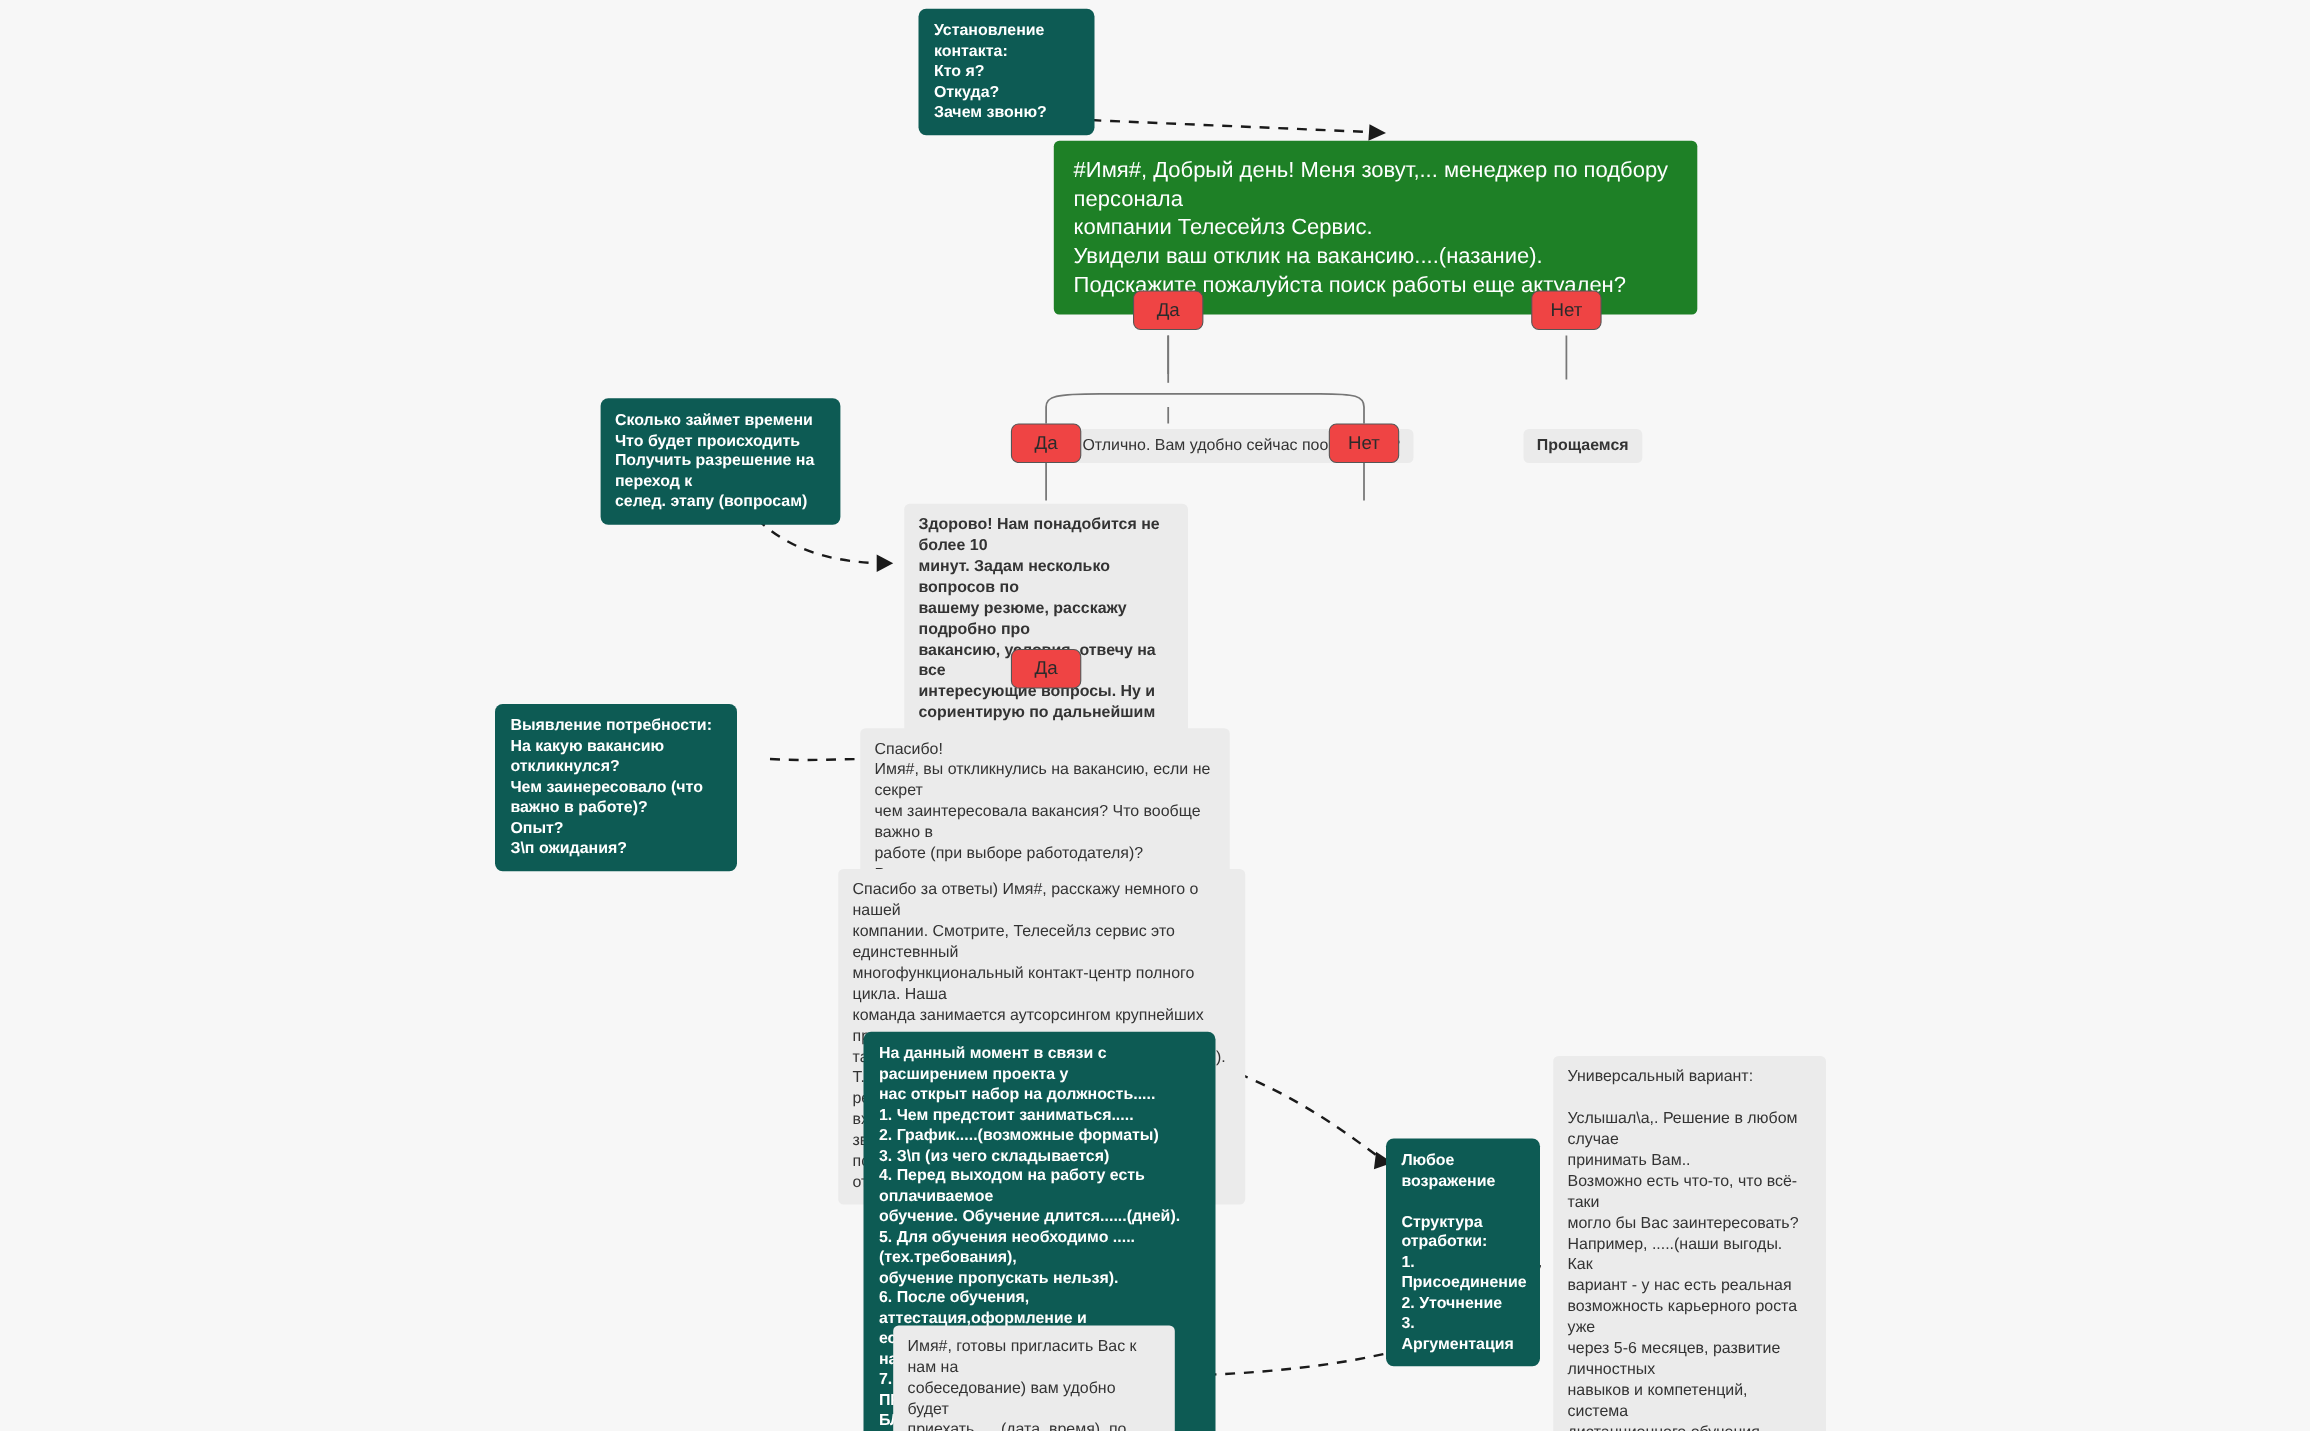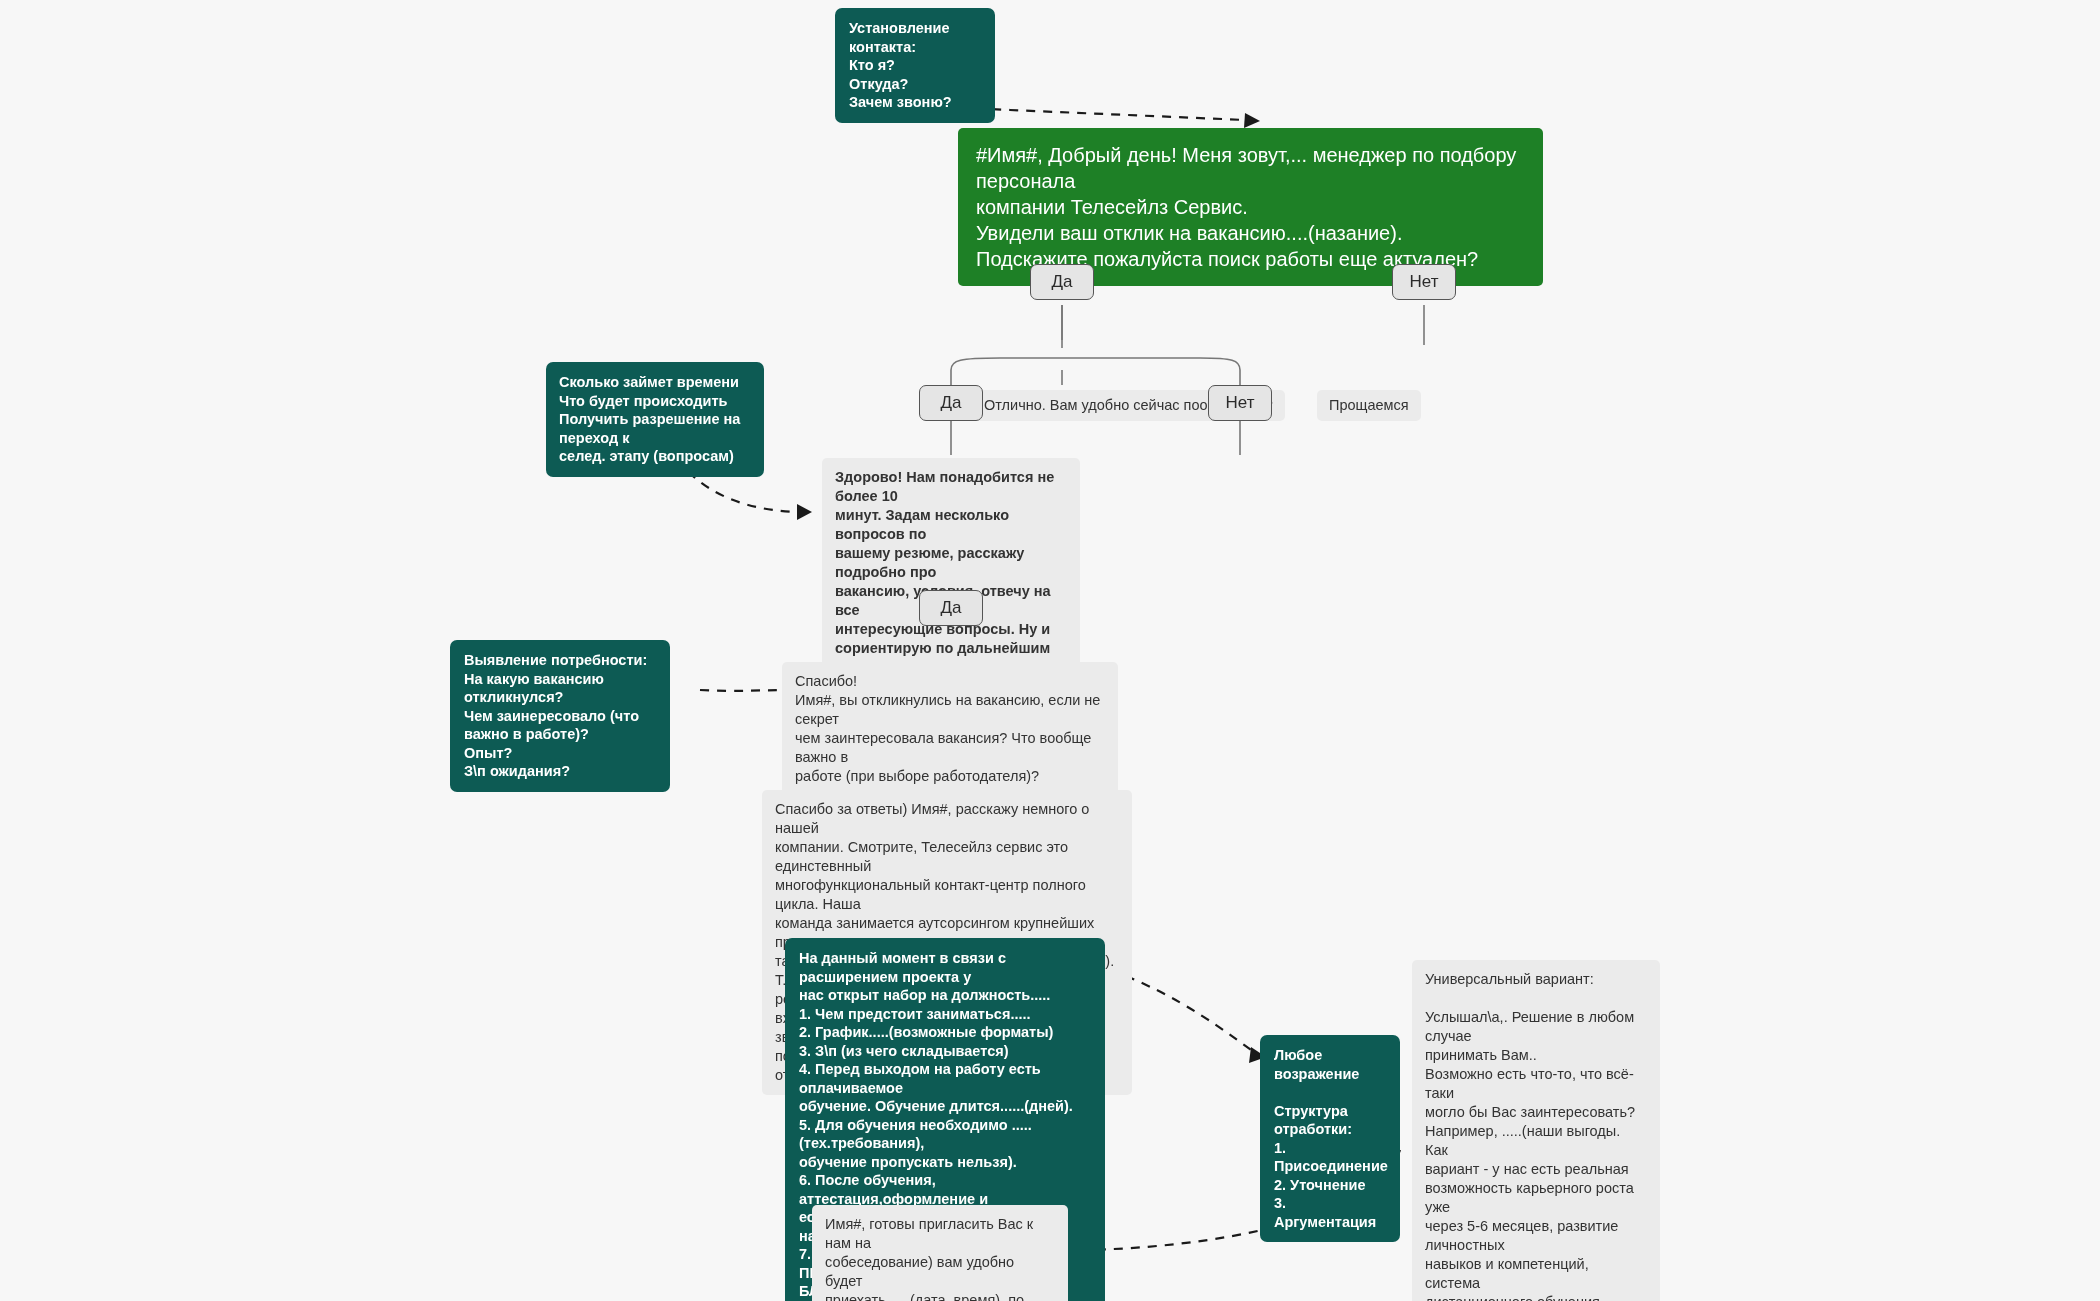--- a/index.html
+++ b/index.html
@@ -42,21 +42,21 @@
     color:#333333;
     border-radius:5px;
     font-size:14.5px;
     line-height:19px;
     padding:10px 13px;
     white-space:pre-line;
   }
   .gray.tight{padding:6px 12px;white-space:nowrap;margin-top:45px;}
   
   .pill{
-    background:#e5e5e5;
+    background:#ef4444;
     border:1.6px solid #555;
     border-radius:7px;
     color:#2b2b2b;
     font-size:17px;
     line-height:20px;
     text-align:center;
     padding:7px 16px;
     white-space:nowrap;
   }
 </style>
@@ -121,21 +121,21 @@
 
   <div class="node teal" style="left:835px;top:8px;width:160px;">Установление контакта:
 Кто я?
 Откуда?
 Зачем звоню?</div>
 
   <div class="node pill" style="left:1030px;top:264px;width:64px;">Да</div>
   <div class="node pill" style="left:1392px;top:264px;width:64px;">Нет</div>
 
   <div class="node gray tight" style="left:972px;top:345px;">Отлично. Вам удобно сейчас пообщаться?</div>
-  <div class="node gray tight" style="left:1317px;top:345px;">Прощаемся</div>
+  <div class="node gray tight" style="left:1385px;top:345px;font-weight:bold;">Прощаемся</div>
 
   <div class="node pill" style="left:919px;top:385px;width:64px;">Да</div>
   <div class="node pill" style="left:1208px;top:385px;width:64px;">Нет</div>
 
   <div class="node teal" style="left:546px;top:362px;width:218px;padding-left:13px;">Сколько займет времени
 Что будет происходить
 Получить разрешение на переход к
 селед. этапу (вопросам)</div>
 
   <div class="node gray" style="left:822px;top:458px;width:258px;font-weight:bold;">Здорово! Нам понадобится не более 10

